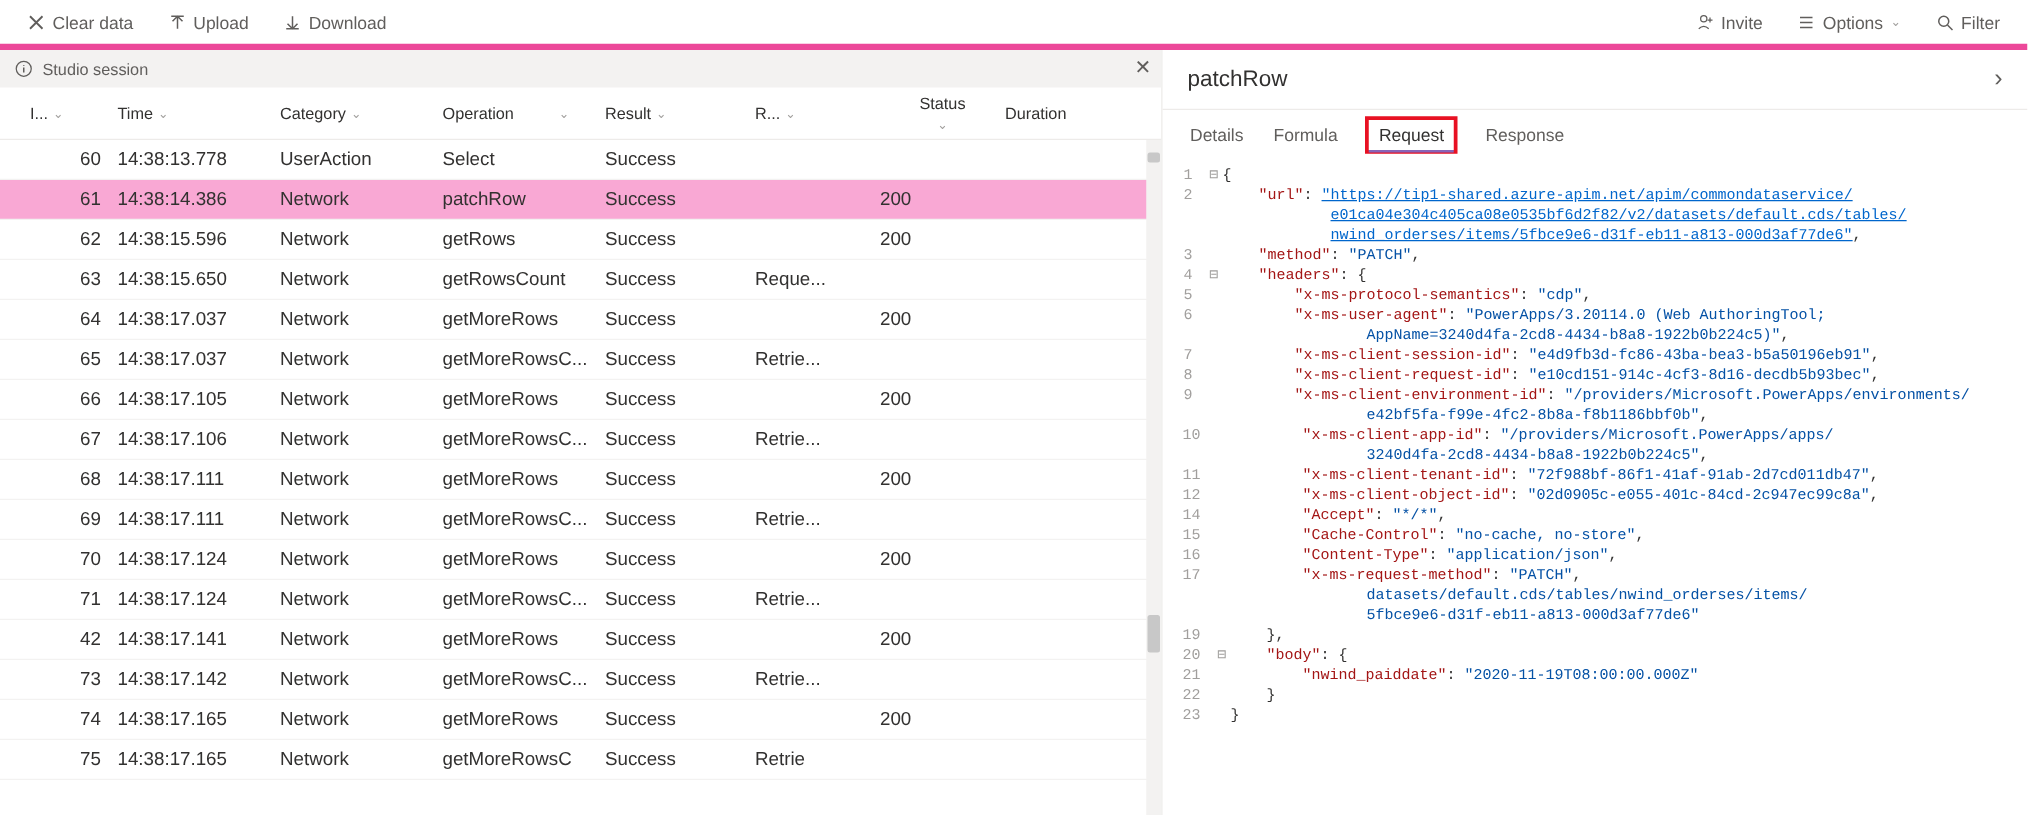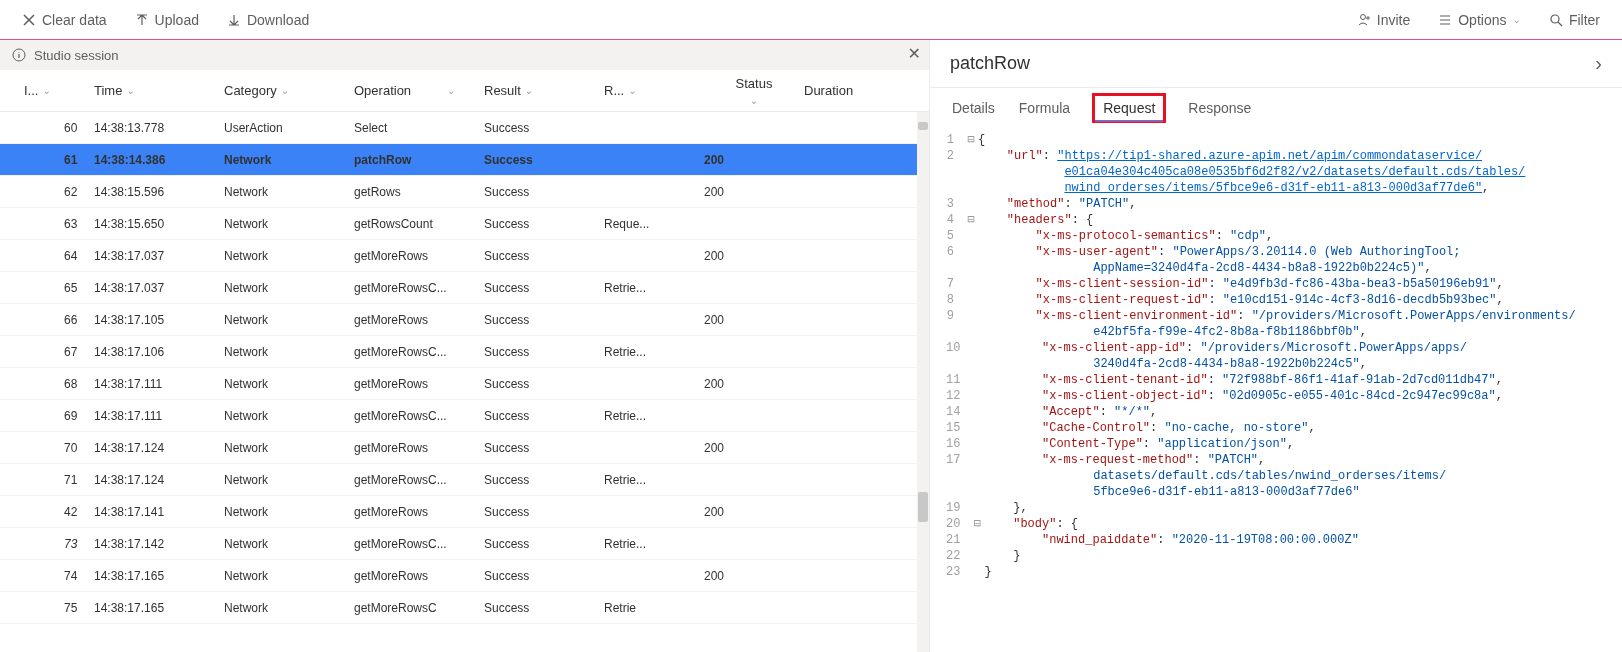--- a/index.html
+++ b/index.html
@@ -11,21 +11,21 @@
     width: 1622px;
     height: 652px;
     overflow: hidden;
   }
   .toolbar {
     height: 40px;
     display: flex;
     align-items: center;
     justify-content: space-between;
     padding: 0 16px;
-    border-bottom: 1px solid #ec4899;
+    border-bottom: 5px solid #ec4899;
   }
   .toolbar-left, .toolbar-right {
     display: flex;
     align-items: center;
     gap: 16px;
   }
   .toolbar-btn {
     display: flex;
     align-items: center;
     gap: 6px;
@@ -88,26 +88,25 @@
     flex: 1;
     overflow-y: auto;
     position: relative;
   }
   .row {
     display: flex;
     align-items: center;
     height: 32px;
     border-bottom: 1px solid #f3f2f1;
     padding-left: 24px;
-    font-size: 12px;
+    font-size: 15px;
     color: #323130;
   }
   .row.selected {
-    background: #3b82f6;
-    font-weight: bold;
+    background: #f9a8d4;
   }
   .scrollbar-track {
     position: absolute;
     right: 0; top: 0; bottom: 0;
     width: 12px;
     background: #f3f2f1;
   }
   .scrollbar-thumb {
     position: absolute;
     right: 1px;
@@ -420,21 +419,21 @@
           <div class="cell col-id" style="text-align: left; padding-left: 40px;">42</div>
           <div class="cell col-time">14:38:17.141</div>
           <div class="cell col-cat">Network</div>
           <div class="cell col-op">getMoreRows</div>
           <div class="cell col-res">Success</div>
           <div class="cell col-r2"></div>
           <div class="cell col-status">200</div>
           <div class="cell col-dur"></div>
         </div>
         <div class="row">
-          <div class="cell col-id" style="text-align: left; padding-left: 40px; font-style: italic;">73</div>
+          <div class="cell col-id" style="text-align: left; padding-left: 40px;">73</div>
           <div class="cell col-time">14:38:17.142</div>
           <div class="cell col-cat">Network</div>
           <div class="cell col-op">getMoreRowsC...</div>
           <div class="cell col-res">Success</div>
           <div class="cell col-r2">Retrie...</div>
           <div class="cell col-status"></div>
           <div class="cell col-dur"></div>
         </div>
         <div class="row">
           <div class="cell col-id" style="text-align: left; padding-left: 40px;">74</div>

